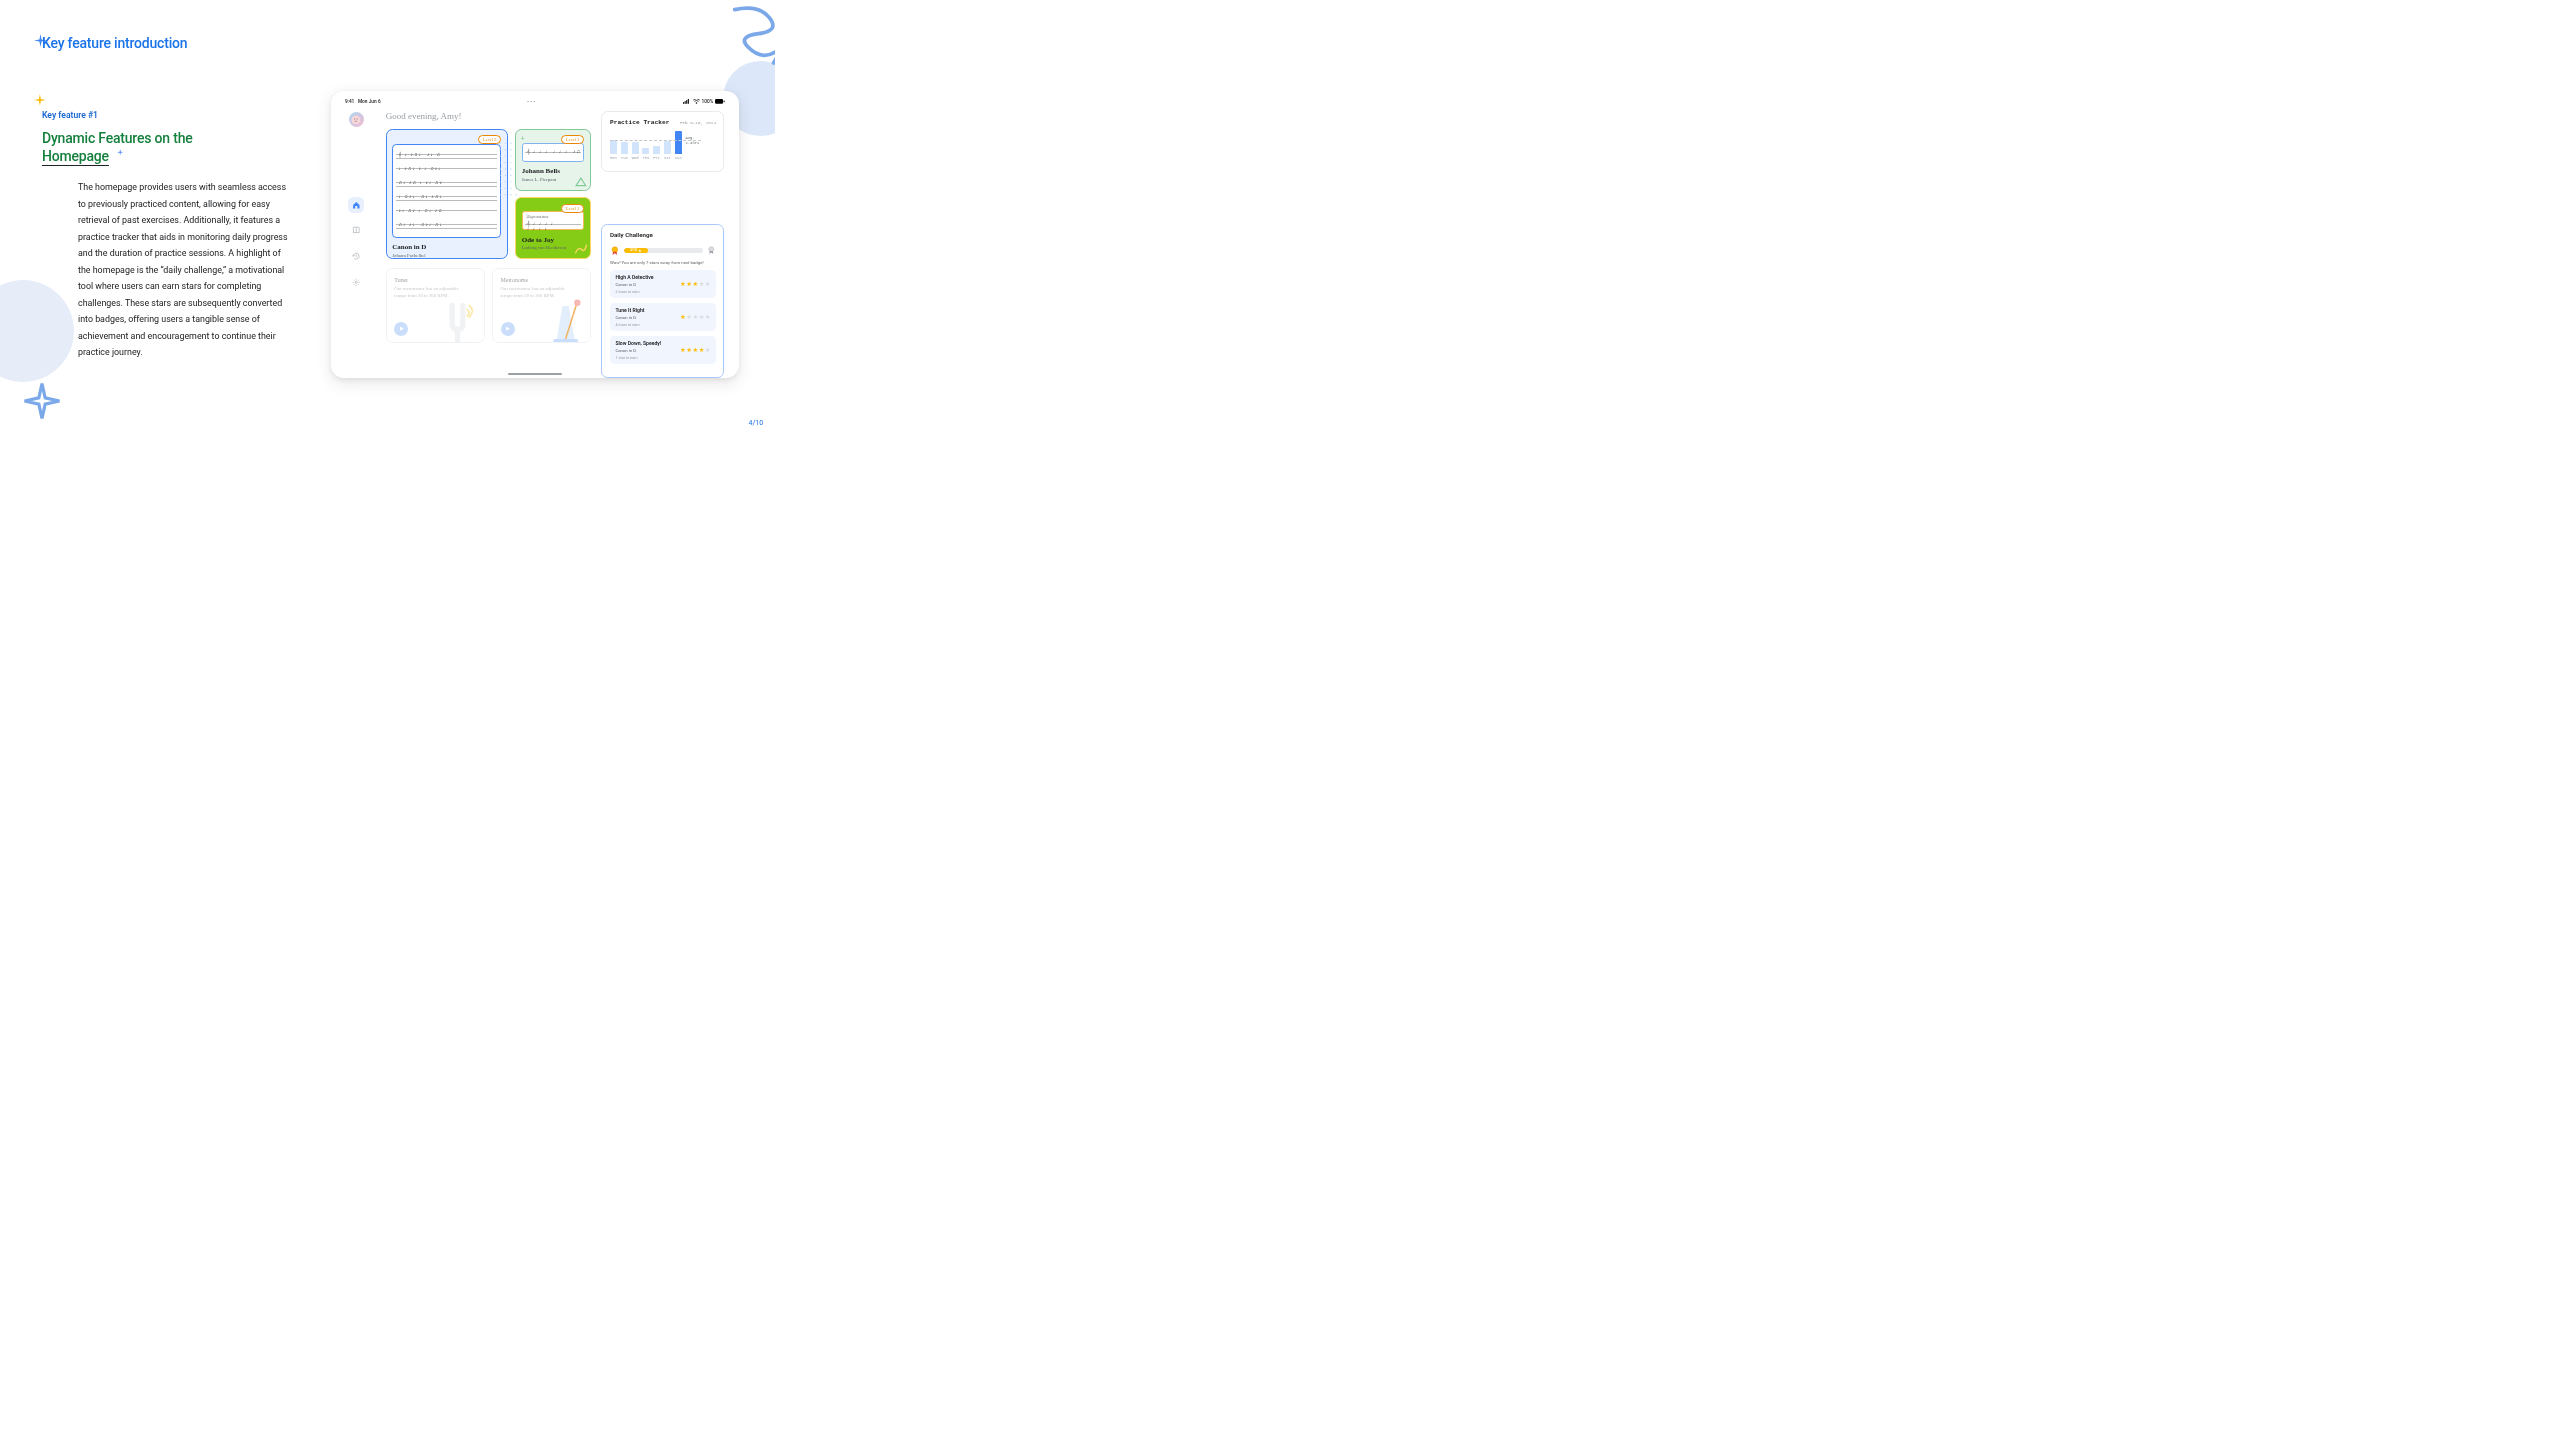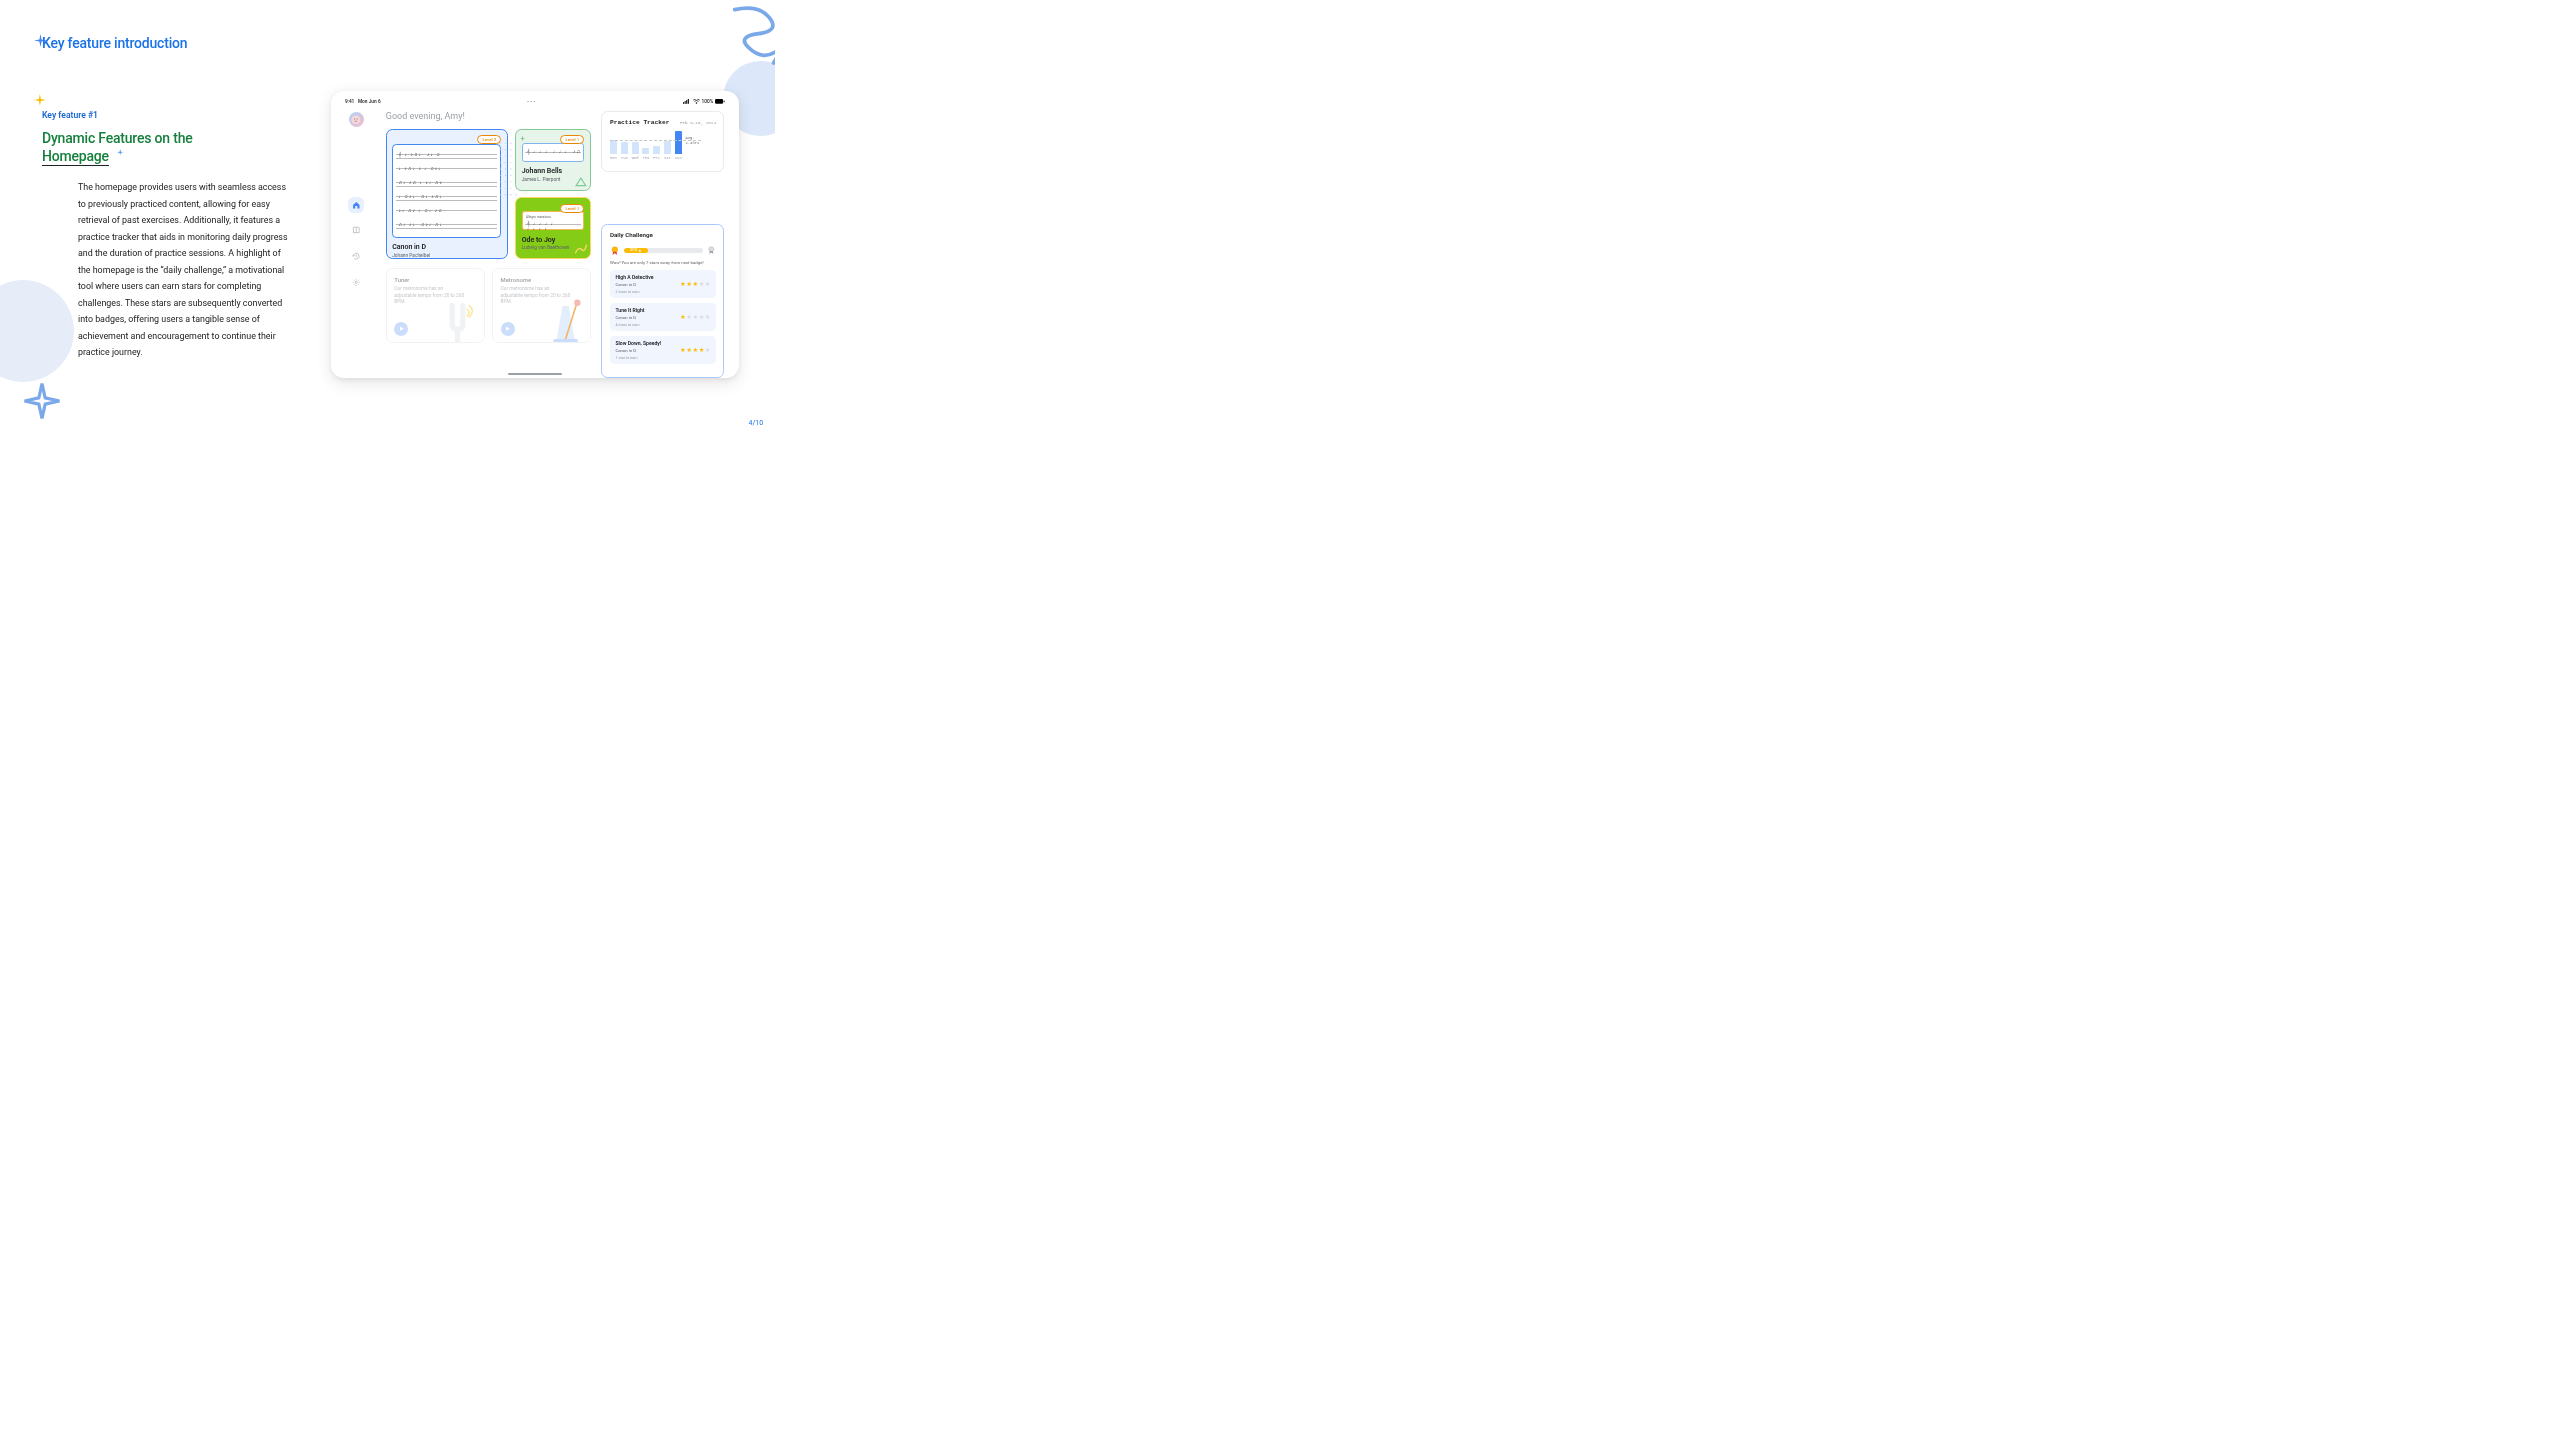--- a/index.html
+++ b/index.html
@@ -49,21 +49,21 @@
 .app-content { display: flex; height: calc(100% - 8.6px); }
 .sidebar { width: 27px; display: flex; flex-direction: column; align-items: center; padding-top: 5.9px; gap: 0; }
 .avatar { width: 15px; height: 15px; border-radius: 50%; background: linear-gradient(135deg,#a8d5f2,#f8bbd0); display:flex; align-items:center; justify-content:center; margin-bottom: 70px; }
 .nav-item { width: 16px; height: 16px; border-radius: 5.4px; display: flex; align-items: center; justify-content: center; margin-bottom: 9.7px; }
 .nav-item.active { background: #e8f0fe; }
 .nav-icon { width: 8.6px; height: 8.6px; }
 
 .main { flex: 1; padding: 5.4px 2.1px 0 16px; display: flex; gap: 10.7px; }
 .greeting { color: #9aa0a6; font-size: 9px; font-weight: 400; margin-bottom: 7.5px; }
 
-.col-a { width: 205px; display: flex; flex-direction: column; }
+.col-a { width: 205px; display: flex; flex-direction: column; font-family: Liberation Serif, serif; }
 .song-row { display: flex; gap: 7.5px; }
 .featured-card {
   width: 122px; height: 130px;
   border: 1.1px solid #4285f4; border-radius: 6.4px;
   background: #e8f1fd; position: relative; padding: 5.4px;
 }
 .level-badge { position: absolute; top: 5.4px; right: 5.4px; font-size: 4.3px; border-radius: 5.4px; padding: 1.1px 4.3px; border: 0.5px solid; font-weight: 500; }
 .level-badge.l2 { color: #ea8600; border-color: #ea8600; background: #fff; }
 .level-badge.l1 { color: #ea8600; border-color: #ea8600; background: #fff; }
 .sheet-music { background: white; border: 1.1px solid #4285f4; border-radius: 4.3px; height: 94px; margin-top: 8.6px; display: flex; flex-direction: column; justify-content: space-around; padding: 4.3px 3.2px; }

